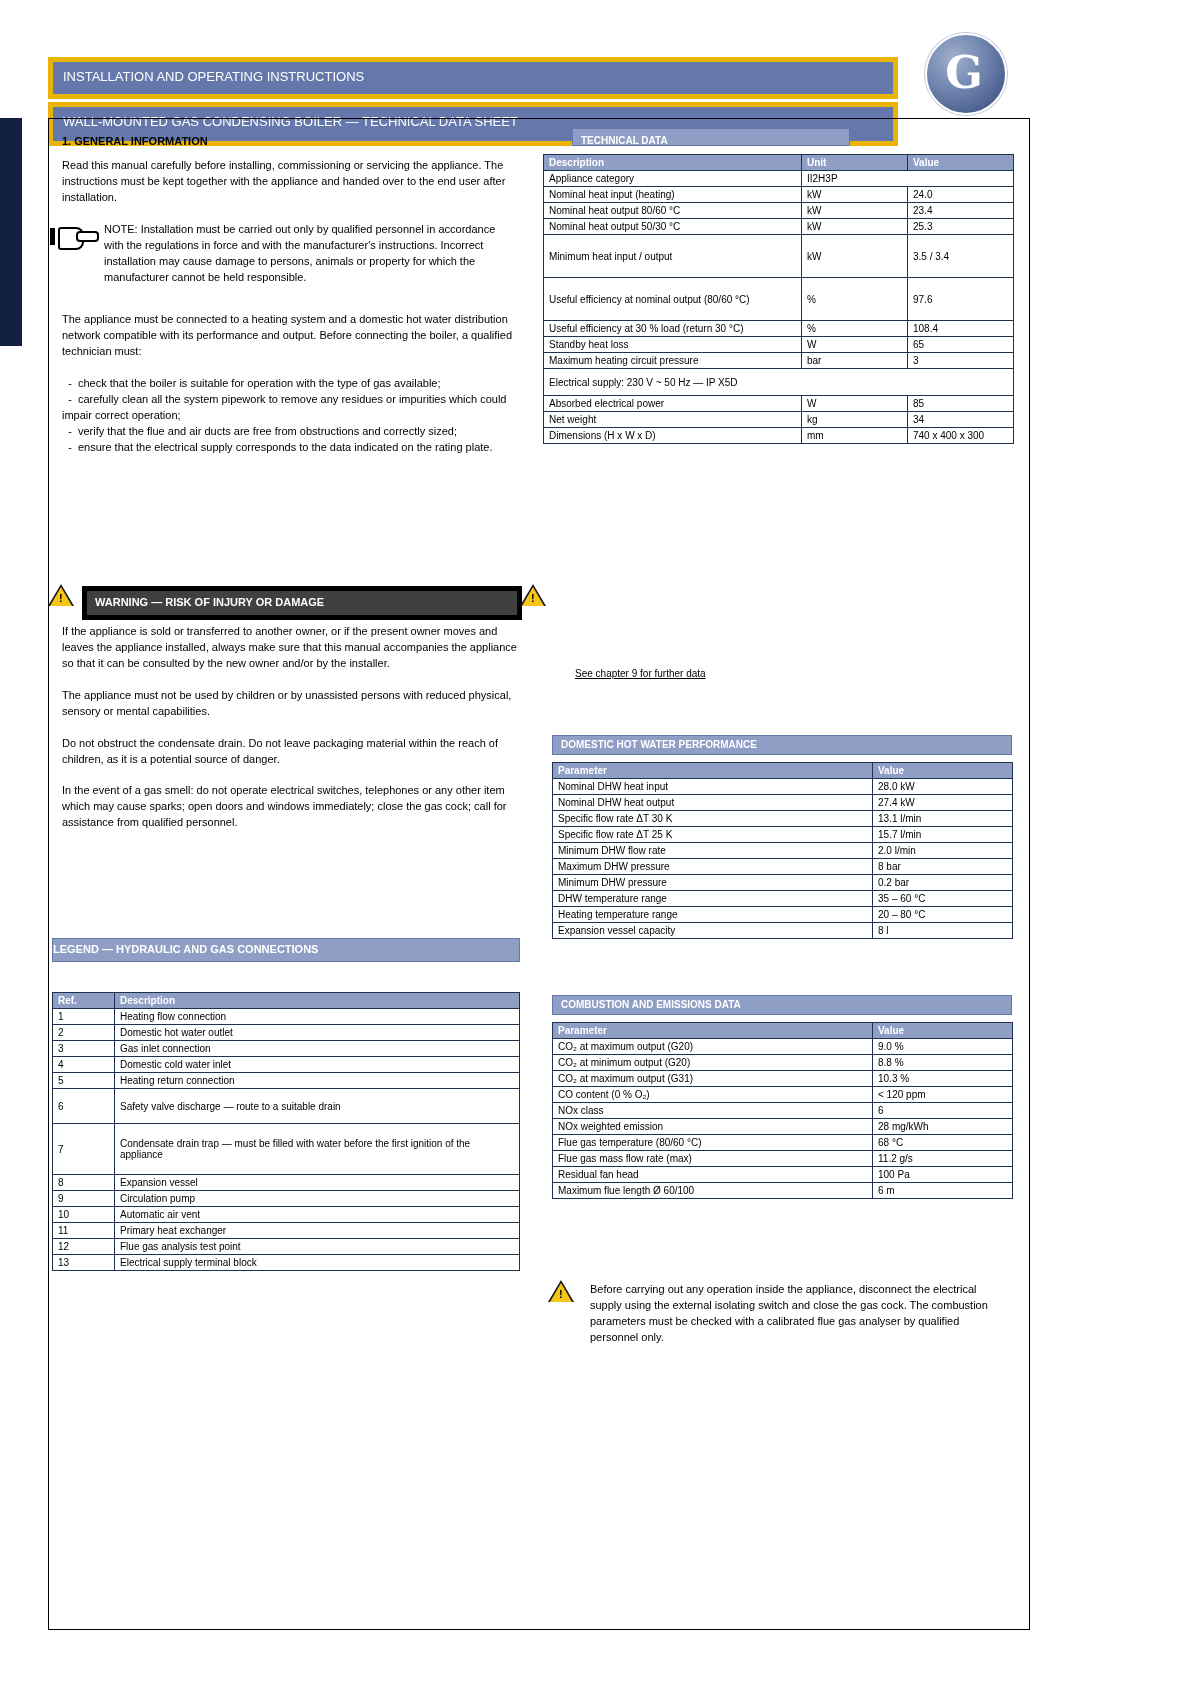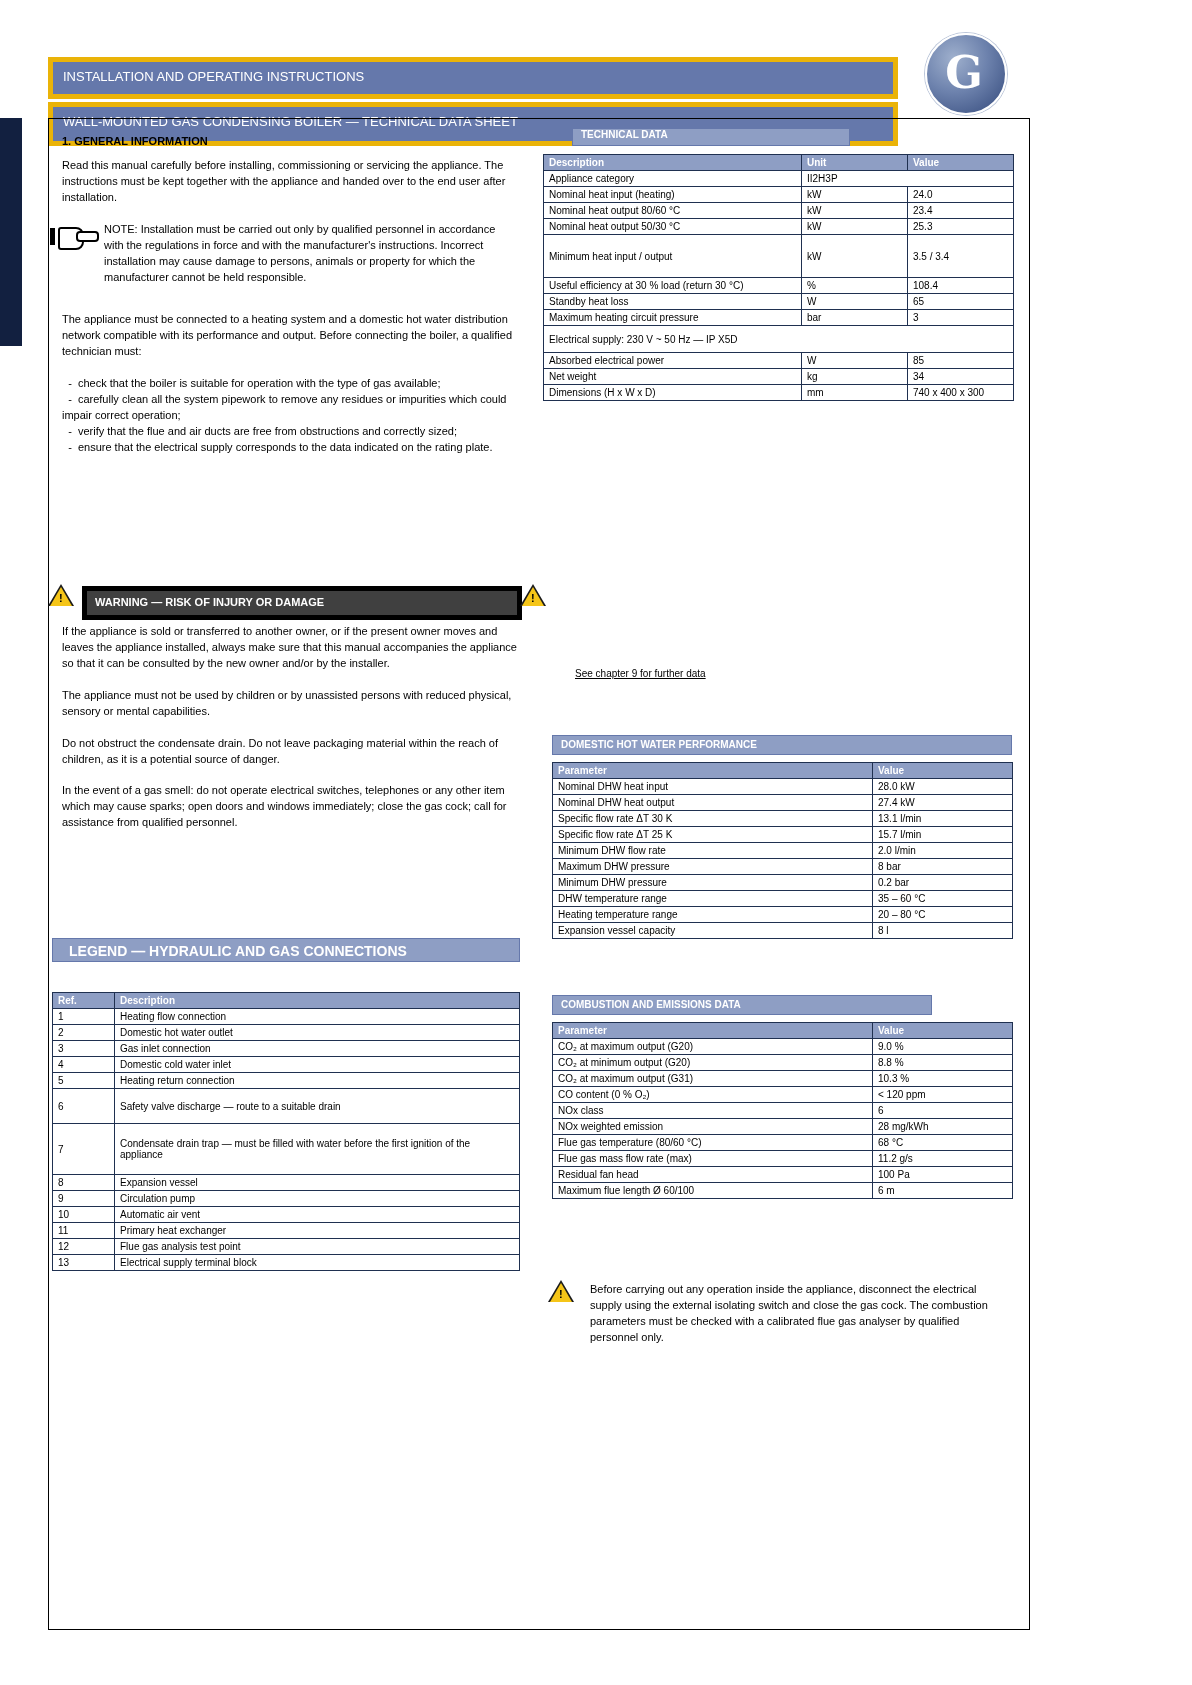--- a/index.html
+++ b/index.html
@@ -175,23 +175,23 @@
 
   
   .sec-bar {
     position: absolute;
     background: #8e9ec4;
     border: 1px solid #6578ab;
     box-sizing: border-box;
   }
   .sec-bar .txt {
     color: #ffffff;
-    font-size: 14px;
+    font-size: 11px;
     font-weight: bold;
-    padding: 4px 16px;
+    padding: 4px 0;
     white-space: nowrap;
     overflow: hidden;
   }
 
   
   table.doc {
     position: absolute;
     border-collapse: collapse;
     font-size: 10px;
     table-layout: fixed;
@@ -341,21 +341,21 @@
         <td>Flue gas analysis test point</td>
       </tr>
       <tr>
         <td class="center">13</td>
         <td>Electrical supply terminal block</td>
       </tr>
     </tbody>
 </table>
 
 <div class="sec-bar" style="left:572px; top:128px; width:278px; height:18px;">
-  <div class="txt" style="padding:0 8px; font-size:10px;">TECHNICAL DATA</div>
+  <div class="txt" style="padding:6px 8px; font-size:10px;">TECHNICAL DATA</div>
 </div>
 
 <table class="doc" id="tech-table" style="left:543px; top:154px; width:470px;">
   <colgroup>
       <col style="width:258px">
       <col style="width:106px">
       <col style="width:106px">
     </colgroup>
   <thead>
     <tr>
@@ -383,20 +383,25 @@
         <td>Nominal heat output 50/30 °C</td>
         <td class="center">kW</td>
         <td class="center">25.3</td>
       </tr>
       <tr>
         <td style="height: 38px;">Minimum heat input / output</td>
         <td class="center">kW</td>
         <td class="center">3.5 / 3.4</td>
       </tr>
       <tr>
+        <td style="height: 38px;">Useful efficiency at nominal output (80/60 °C)</td>
+        <td class="center">%</td>
+        <td class="center">97.6</td>
+      </tr>
+      <tr>
         <td>Useful efficiency at 30 % load (return 30 °C)</td>
         <td class="center">%</td>
         <td class="center">108.4</td>
       </tr>
       <tr>
         <td>Standby heat loss</td>
         <td class="center">W</td>
         <td class="center">65</td>
       </tr>
       <tr>
@@ -479,21 +484,21 @@
         <td>Heating temperature range</td>
         <td class="center">20 – 80 °C</td>
       </tr>
       <tr>
         <td>Expansion vessel capacity</td>
         <td class="center">8 l</td>
       </tr>
     </tbody>
 </table>
 
-<div class="sec-bar" style="left:552px; top:995px; width:380px; height:20px;">
+<div class="sec-bar" style="left:552px; top:995px; width:460px; height:20px;">
   <div class="txt" style="padding:3px 8px; font-size:10px;">COMBUSTION AND EMISSIONS DATA</div>
 </div>
 
 <table class="doc" id="emissions-table" style="left:552px; top:1022px; width:460px;">
   <colgroup>
       <col style="width:320px">
       <col style="width:140px">
     </colgroup>
   <thead>
     <tr>

